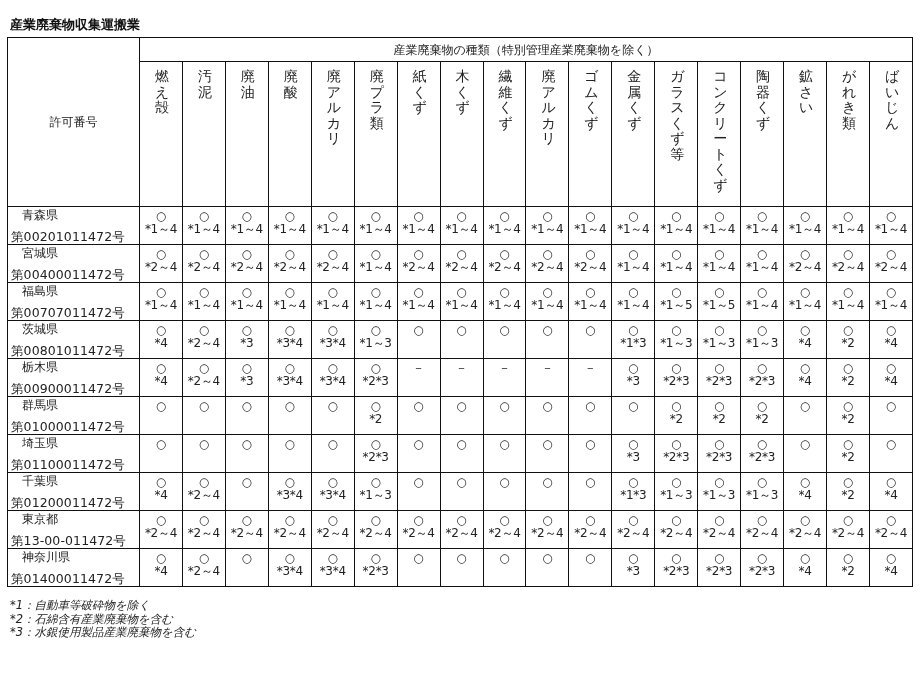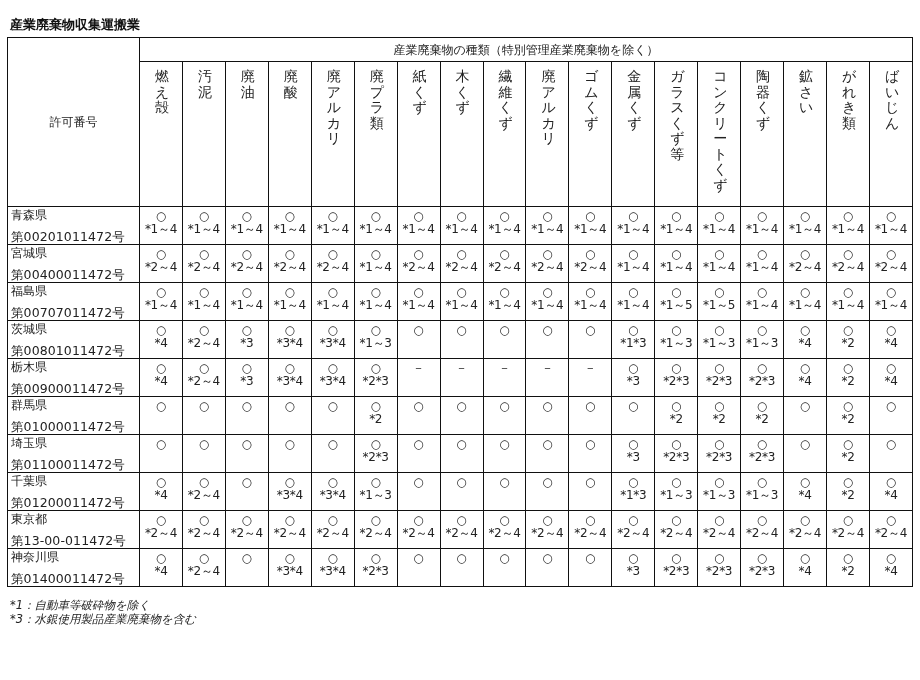--- a/index.html
+++ b/index.html
@@ -69,21 +69,21 @@
     }
     .row-label {
       height: 37px;
       padding-left: 3px !important;
       text-align: left;
       font-size: 12px;
       line-height: 14px;
       white-space: nowrap;
       vertical-align: middle !important;
     }
-    .row-label .pref { display: block; margin-top: 1px; }
+    .row-label .pref { display: block; margin-top: 1px; margin-left: 11px; }
     .row-label .num { display: block; font-size: 12.5px; letter-spacing: 0.1px; margin-top: 8px; }
     .cell {
       text-align: center;
       white-space: nowrap;
       padding-top: 3px !important;
     }
     .cell .mark {
       display: block;
       font-size: 12px;
       line-height: 12px;
@@ -869,14 +869,15 @@
         <td class="cell">
           <span class="mark">○</span>
           <span class="note">*4</span>
         </td>
       </tr>
     </tbody>
 </table>
 
 <div class="footnotes" id="footnotes">
     <div>*1：自動車等破砕物を除く</div>
+    <div>*2：石綿含有産業廃棄物を含む</div>
     <div>*3：水銀使用製品産業廃棄物を含む</div>
   </div>
 
 </body></html>

